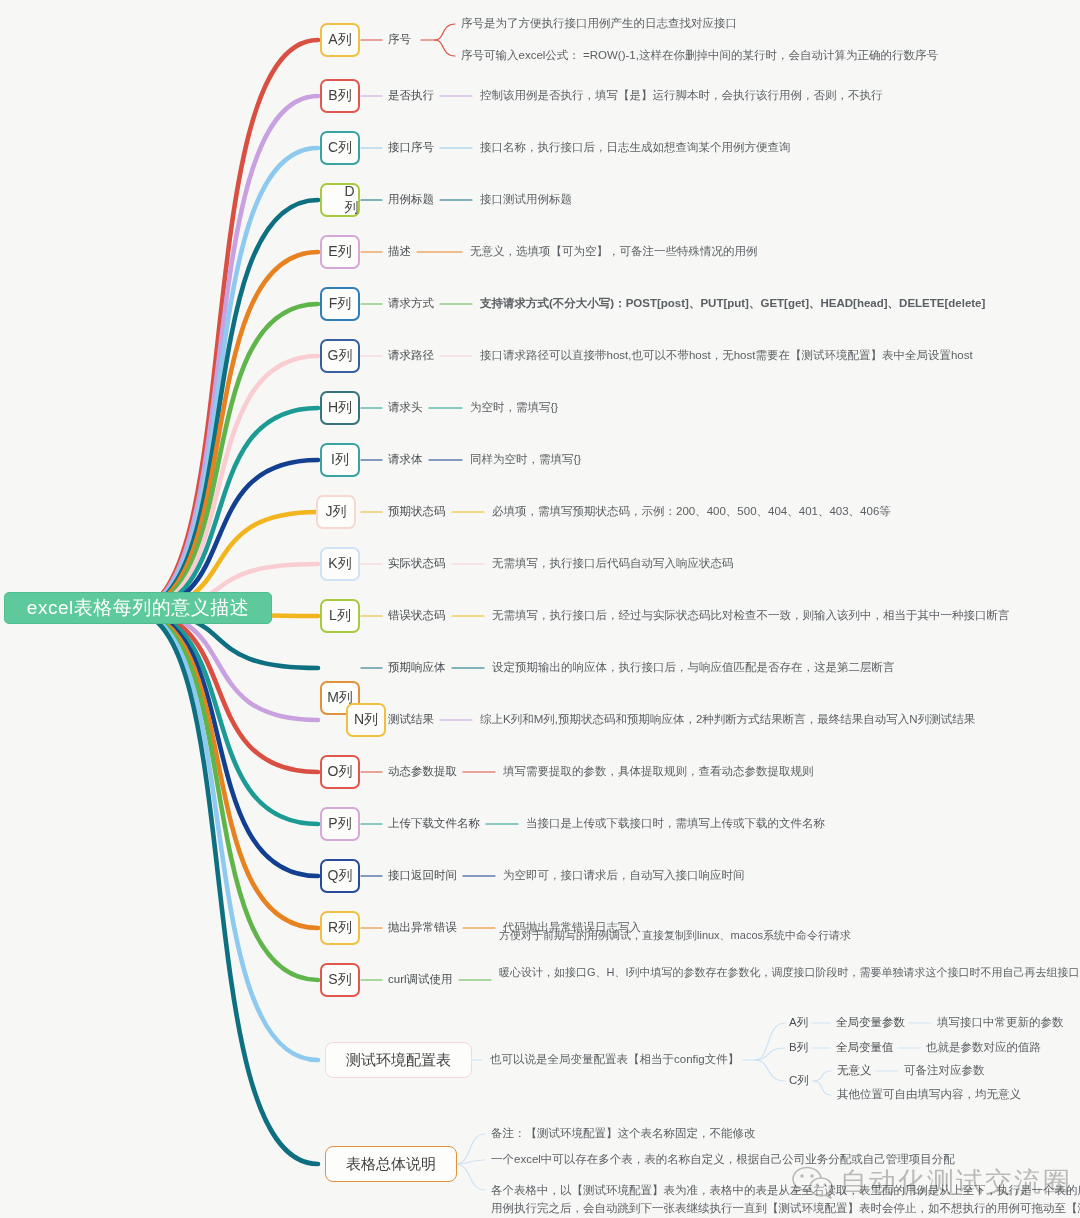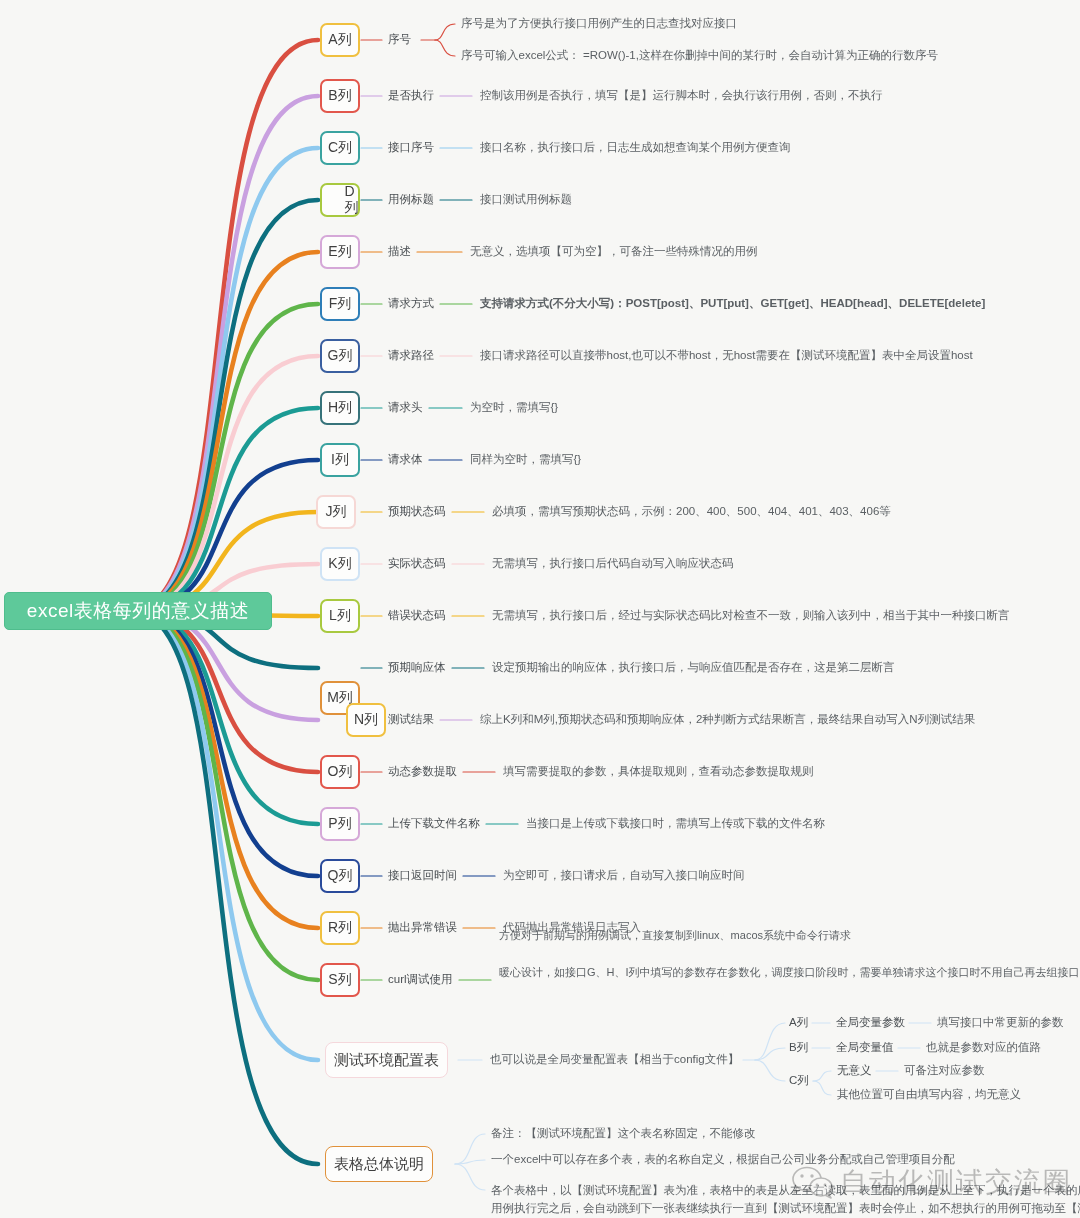--- a/index.html
+++ b/index.html
@@ -8,21 +8,21 @@
     background:#f7f7f5;
     font-family:"Liberation Sans","DejaVu Sans",sans-serif;
     overflow:hidden;position:relative;
   }
   #mindmap{position:absolute;left:0;top:0;width:1080px;height:1218px;}
   svg.links{position:absolute;left:0;top:0;width:1080px;height:1218px;pointer-events:none;}
 
   
   .root-node{
     position:absolute;left:4px;top:592px;
-    width:268px;height:38px;
+    width:268px;height:32px;
     background:#5ec99a;
     border:1px solid #4fbd8d;
     border-radius:5px;
     display:flex;align-items:center;justify-content:center;
     color:#ffffff;font-size:19px;letter-spacing:.5px;
     box-sizing:border-box;
   }
 
   
   .col-box{
@@ -38,21 +38,21 @@
 
   
   .wide-box{
     position:absolute;
     height:36px;
     border:1.5px solid #ccc;
     border-radius:8px;
     background:#fdfdfc;
     display:flex;align-items:center;justify-content:center;
     font-size:15px;color:#3f3f3f;
-    padding:0 8px;
+    padding:0 20px;
     box-sizing:border-box;
     white-space:nowrap;
   }
 
   
   .lbl{
     position:absolute;
     font-size:11.5px;
     color:#555a5e;
     white-space:nowrap;

